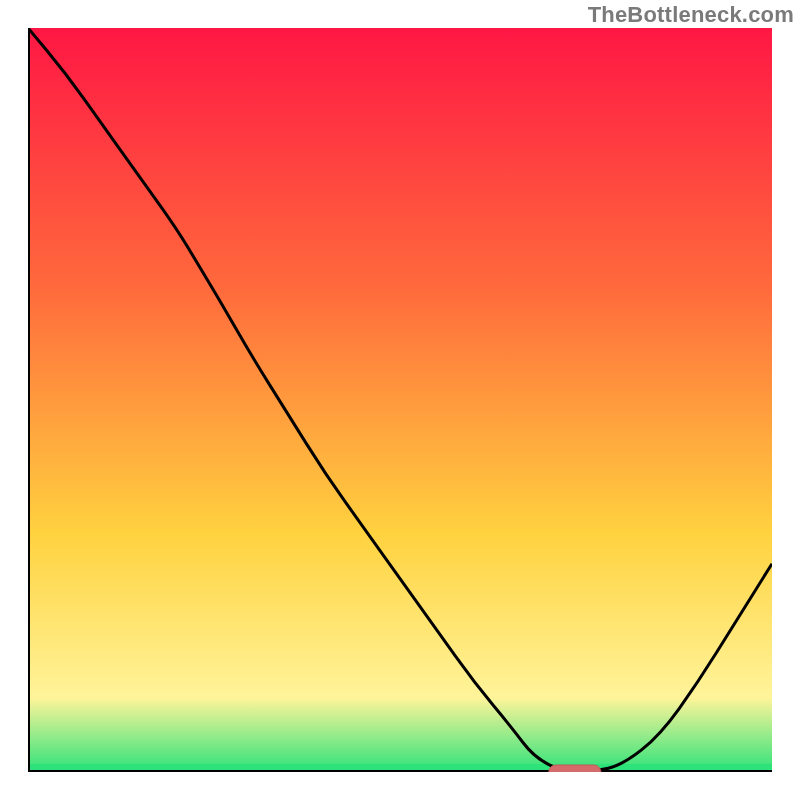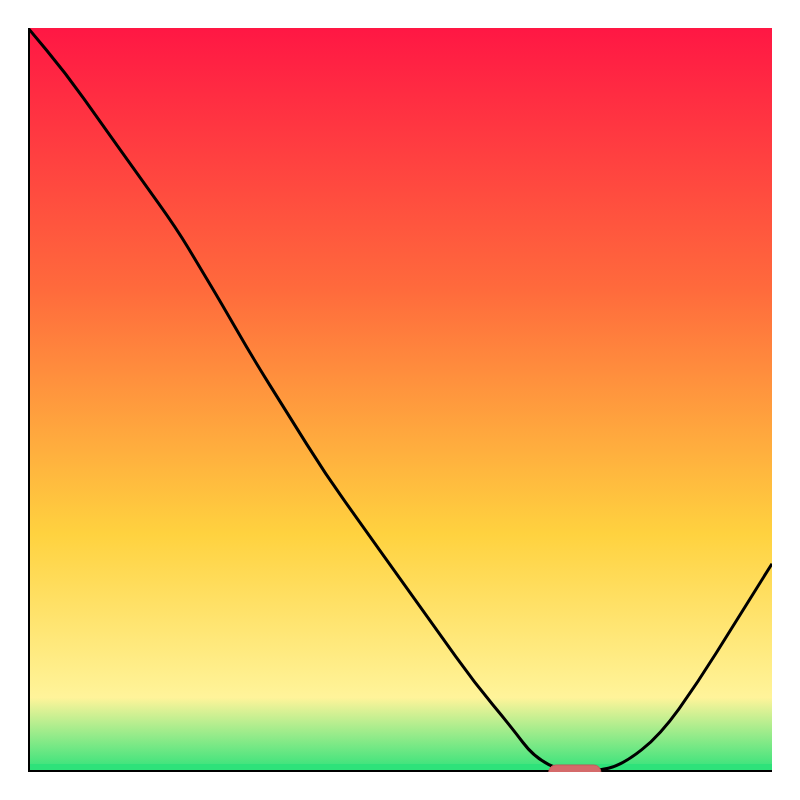--- a/index.html
+++ b/index.html
@@ -34,20 +34,21 @@
     height: 744px;
   }
   .plot svg {
     display: block;
   }
 </style>
 </head>
 <body>
 
 <div class="wrap">
+  <div class="watermark">TheBottleneck.com</div>
 
   <div class="plot">
     <svg viewBox="0 0 744 744" width="744" height="744">
       <defs>
         <linearGradient id="heat" x1="0" y1="0" x2="0" y2="1">
           <stop offset="0%" stop-color="#ff1744"></stop>
           <stop offset="35%" stop-color="#ff6a3c"></stop>
           <stop offset="68%" stop-color="#ffd23f"></stop>
           <stop offset="90%" stop-color="#fff49a"></stop>
           <stop offset="100%" stop-color="#2ee27a"></stop>

